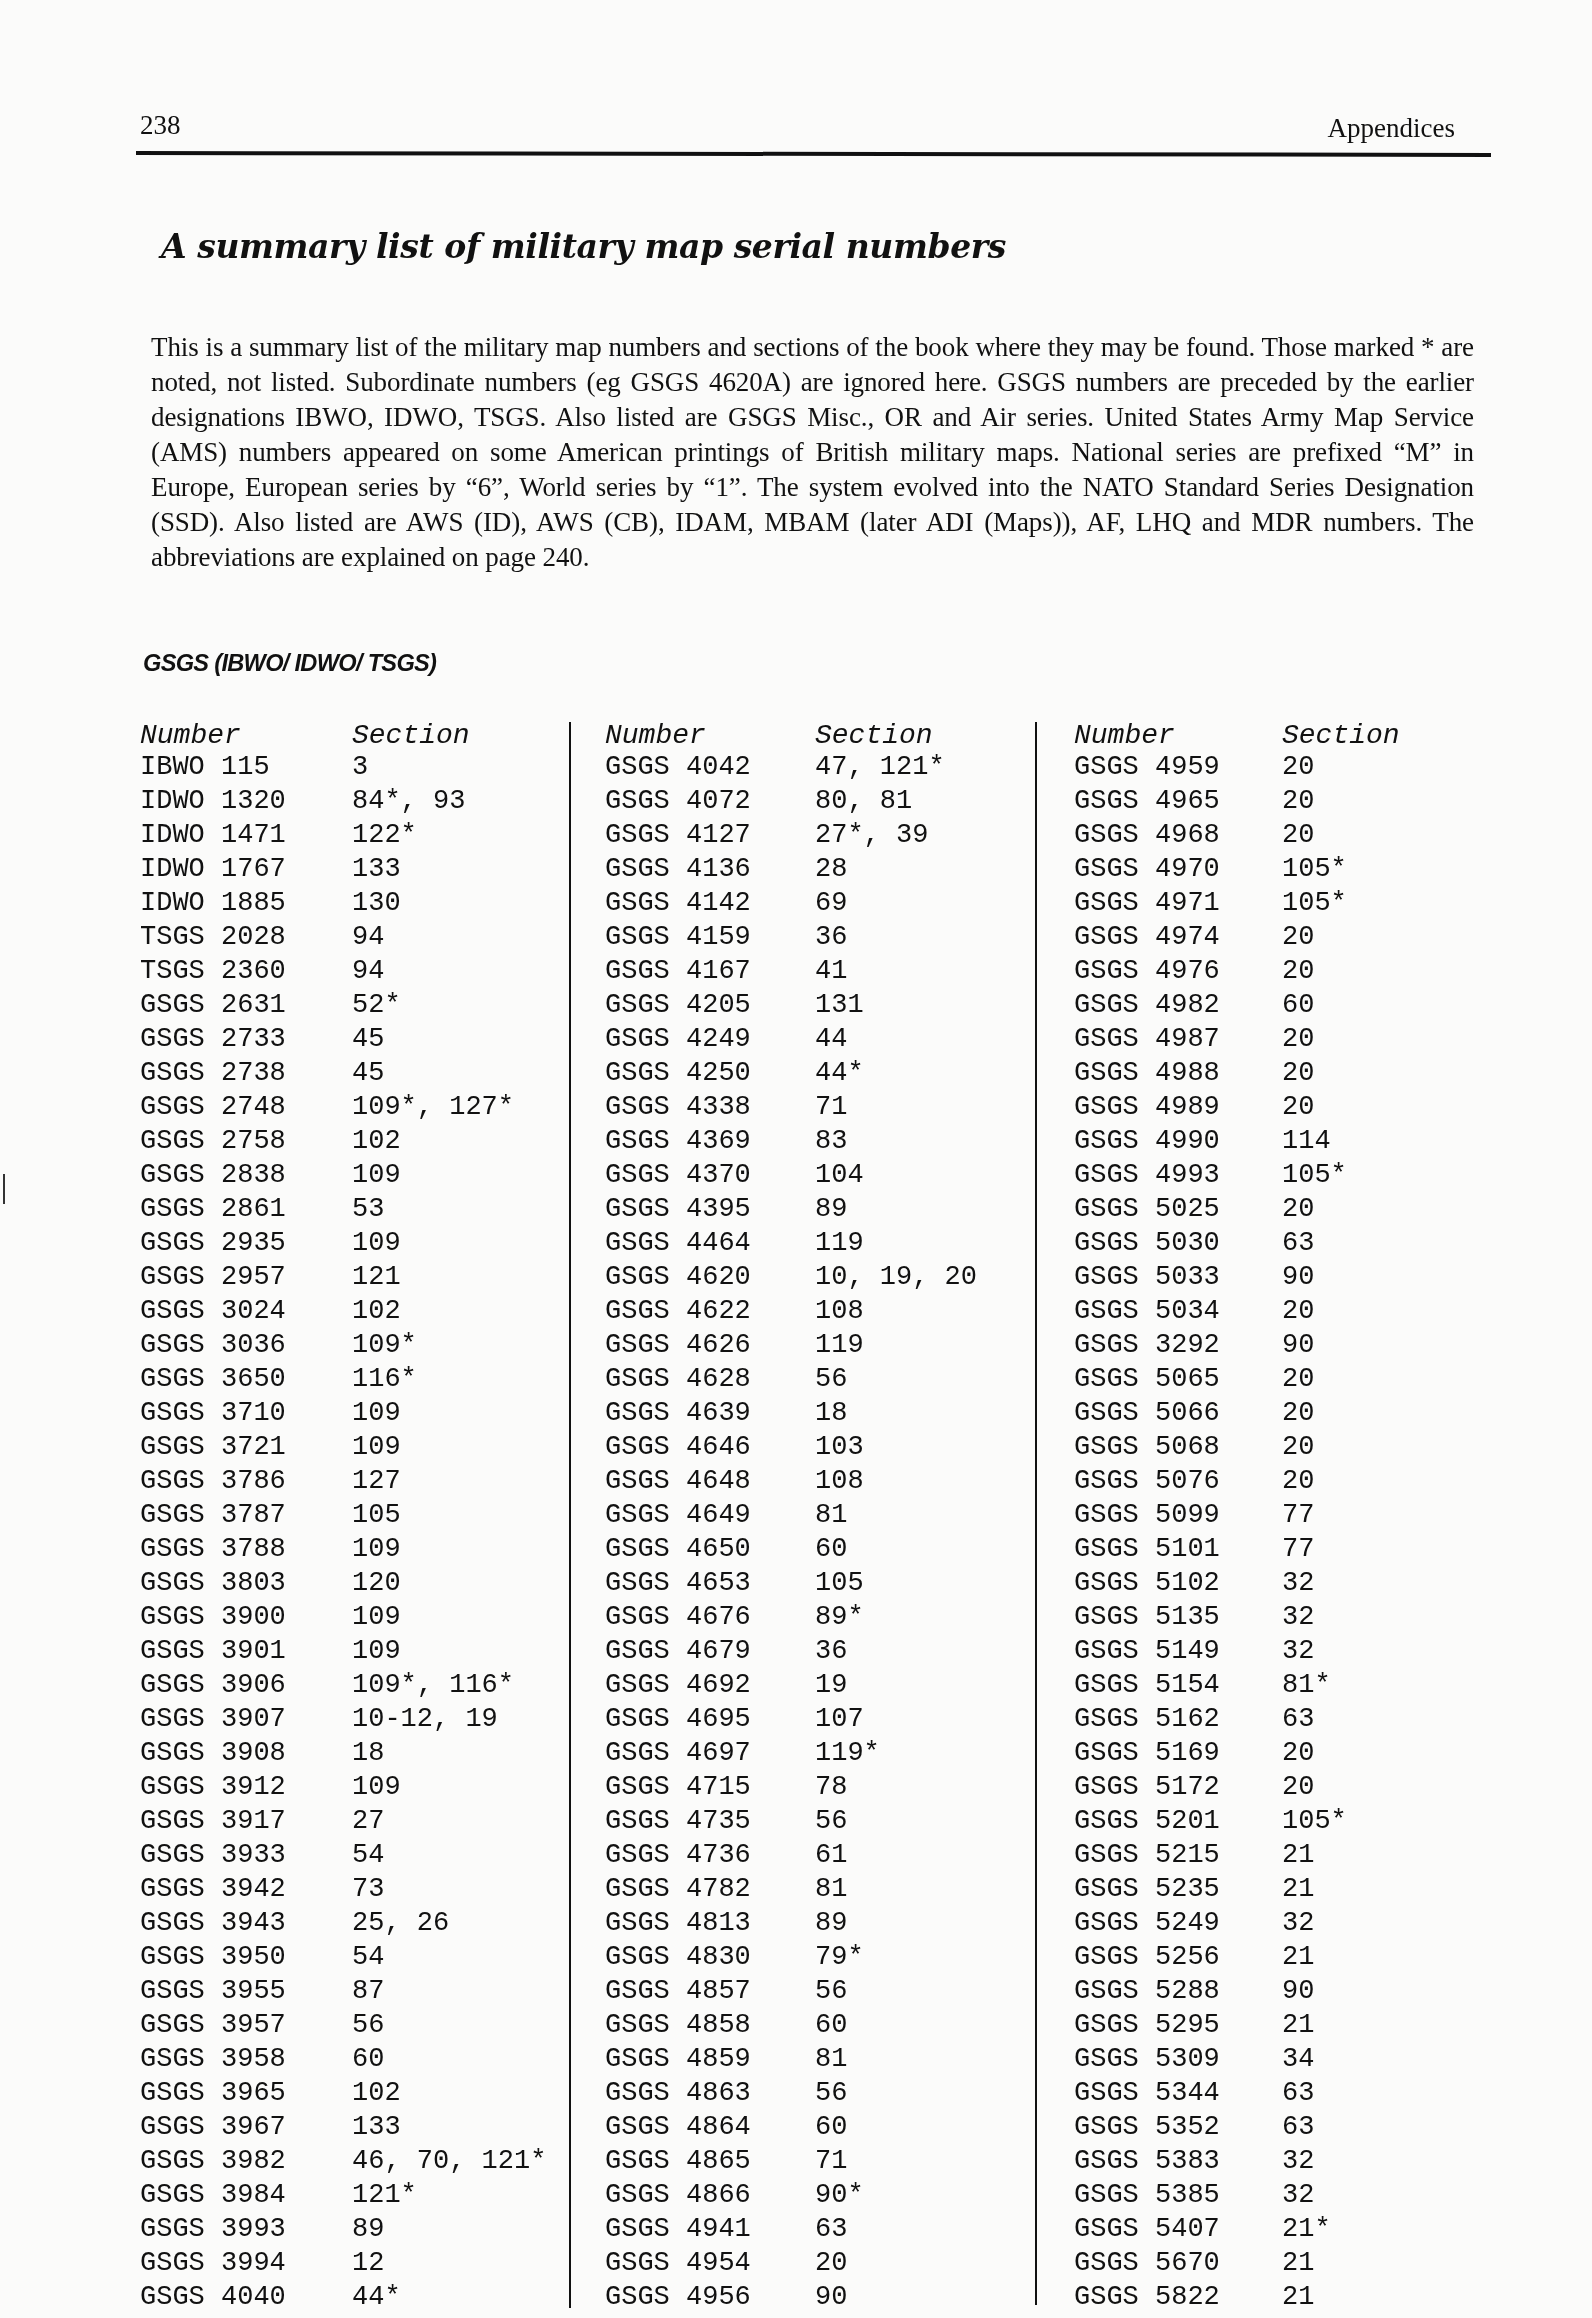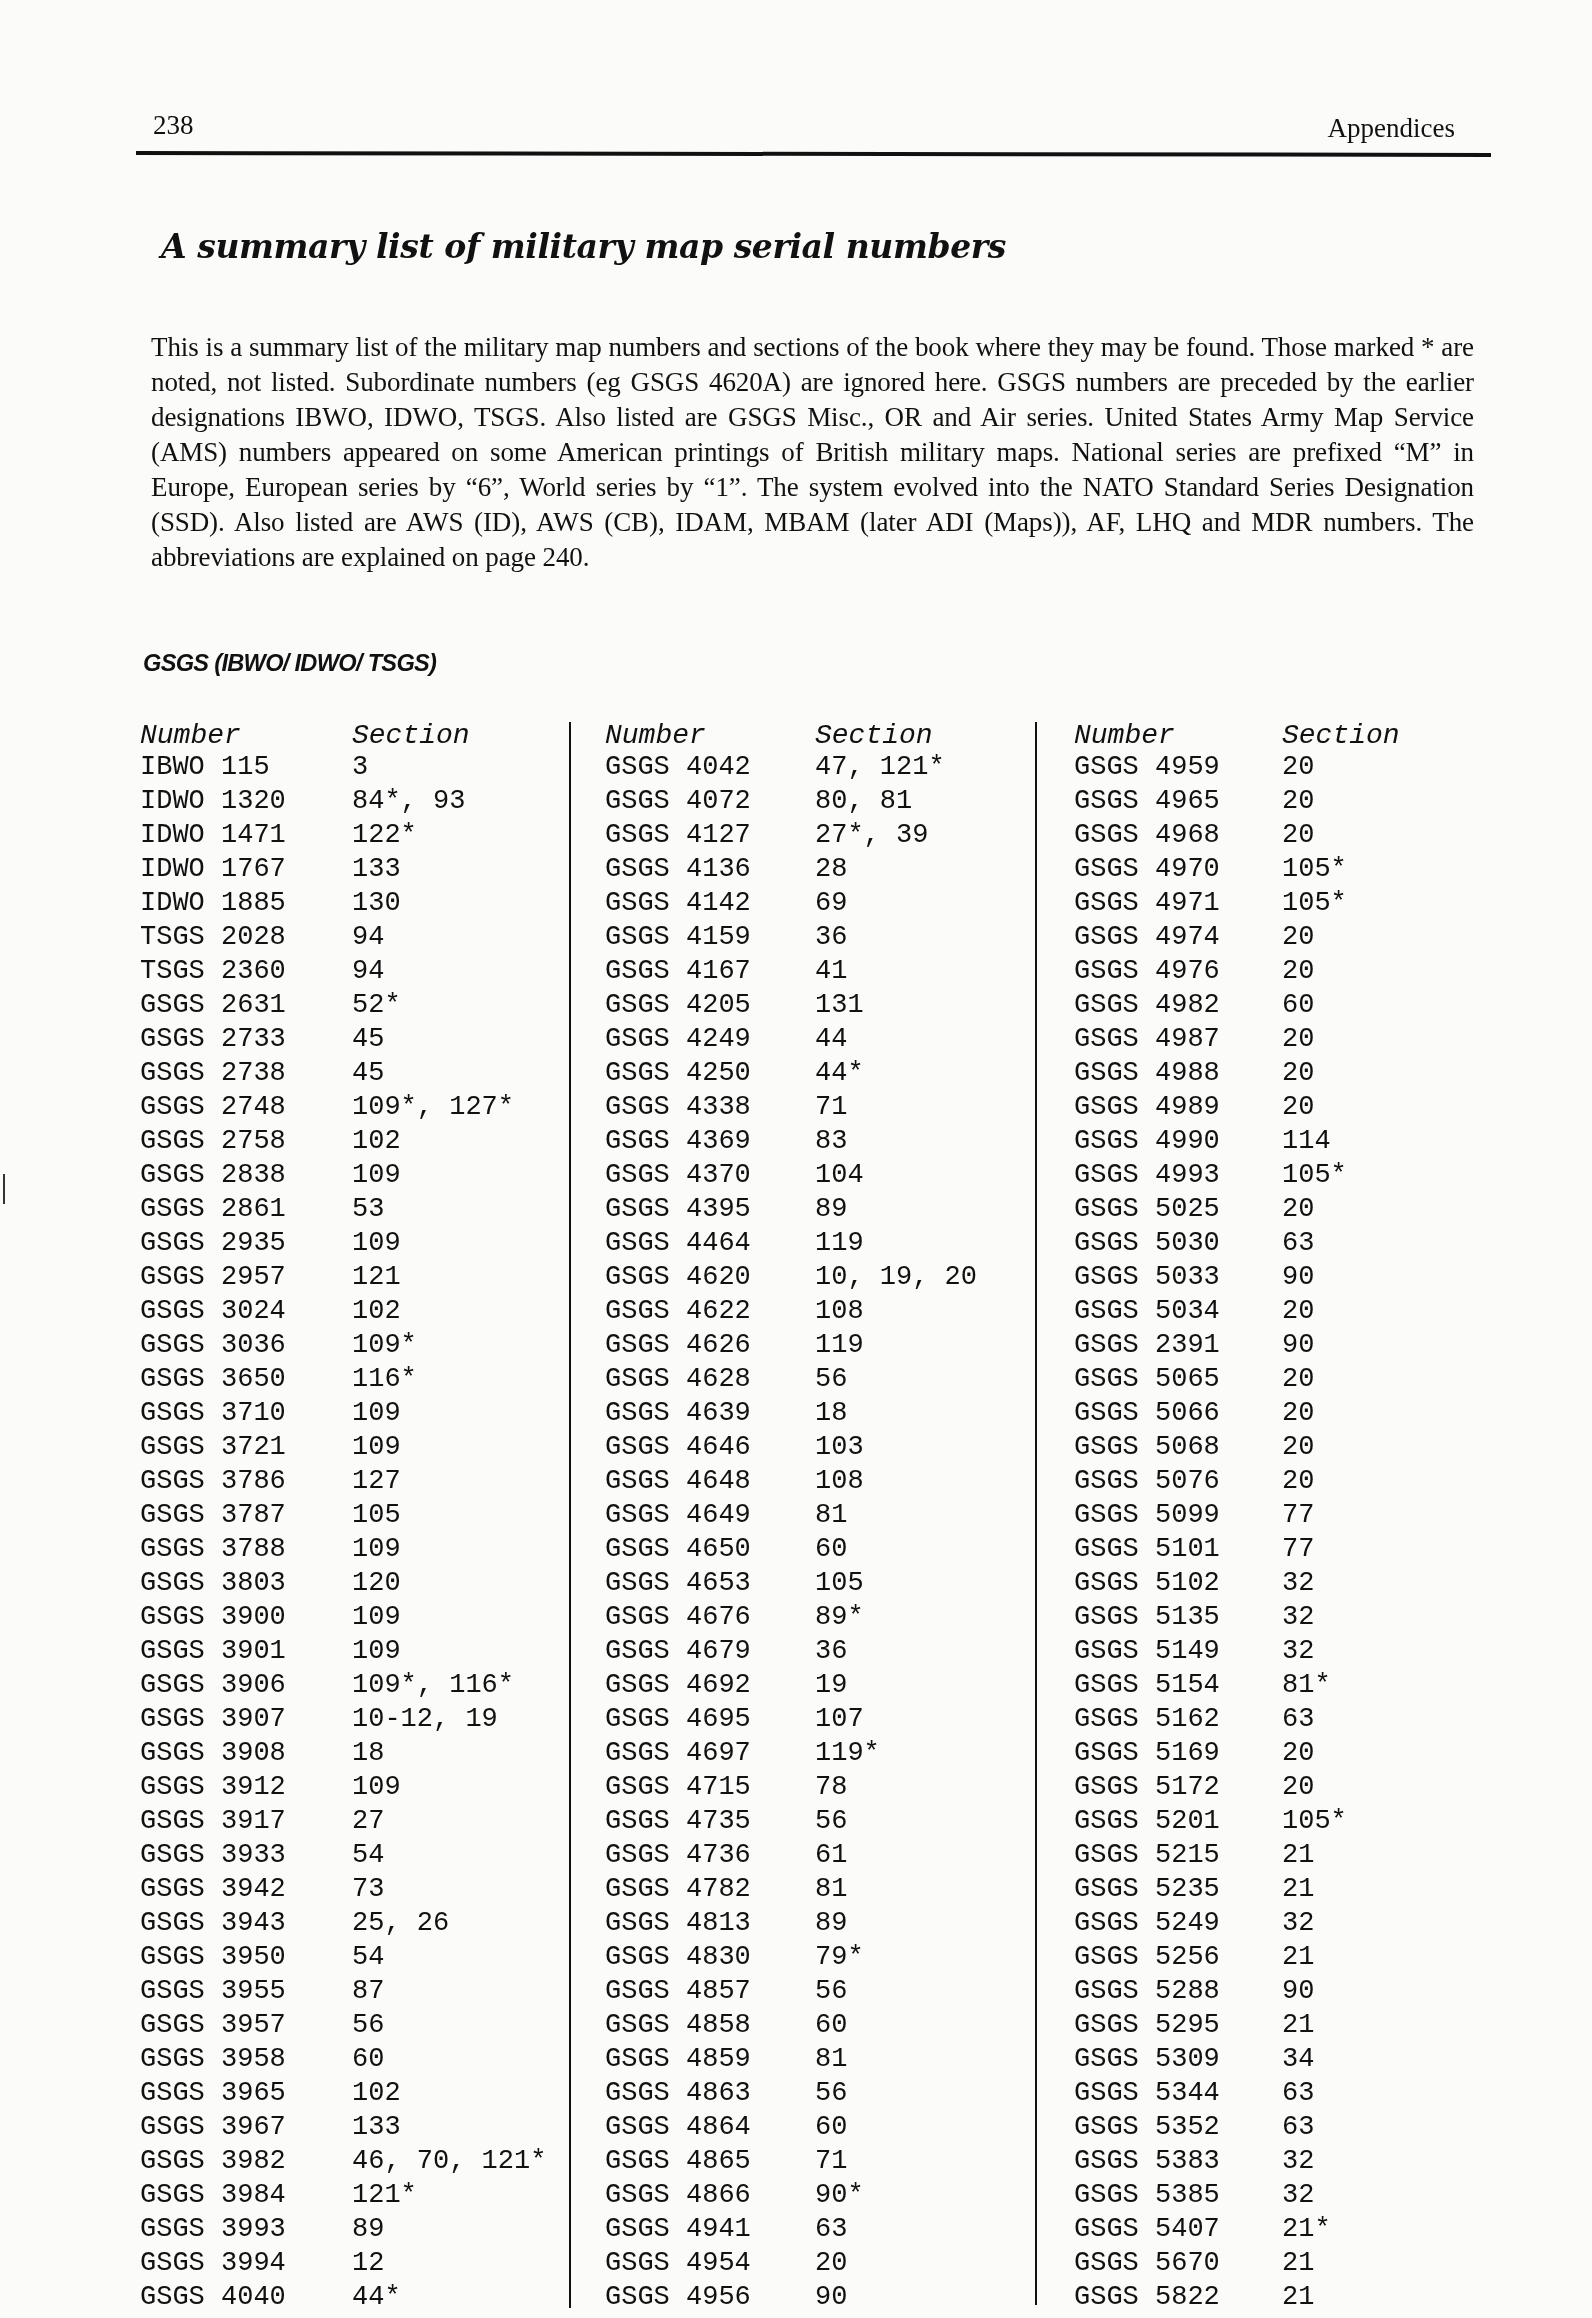--- a/index.html
+++ b/index.html
@@ -4,21 +4,21 @@
 <style>
   html, body { margin: 0; padding: 0; }
   body {
     width: 1593px; height: 2319px;
     background: #fbfbfa;
     color: #111;
     font-family: "Liberation Serif", "DejaVu Serif", serif;
     position: relative; overflow: hidden;
   }
   .page-header { position: absolute; left: 136px; top: 107px; width: 1346px; height: 50px; }
-  .page-number { position: absolute; left: 17px; top: 2.9px; font-size: 27px; }
+  .page-number { position: absolute; left: 4px; top: 2.9px; font-size: 27px; }
   .running-head { position: absolute; right: 27px; top: 5.7px; font-size: 27px; text-align: center; }
   .header-rule { position: absolute; left: 0; top: 44px; width: 1355px; height: 3.6px; background: #111; transform: rotate(0.08deg); transform-origin: left; }
   .title {
     position: absolute; left: 143px; top: 209px;
     font-family: "DejaVu Serif", "Liberation Serif", serif;
     font-weight: bold; font-style: italic; font-size: 33px; letter-spacing: -0.4px;
     margin: 18px;
   }
   .intro {
     position: absolute; left: 143px; top: 322px; width: 1323px;
@@ -513,21 +513,21 @@
       </div>
       <div class="row">
         <span class="cell-number">GSGS 5033</span>
         <span class="cell-section">90</span>
       </div>
       <div class="row">
         <span class="cell-number">GSGS 5034</span>
         <span class="cell-section">20</span>
       </div>
       <div class="row">
-        <span class="cell-number">GSGS 2391</span>
+        <span class="cell-number">GSGS 3292</span>
         <span class="cell-section">90</span>
       </div>
       <div class="row">
         <span class="cell-number">GSGS 5065</span>
         <span class="cell-section">20</span>
       </div>
       <div class="row">
         <span class="cell-number">GSGS 5066</span>
         <span class="cell-section">20</span>
       </div>

